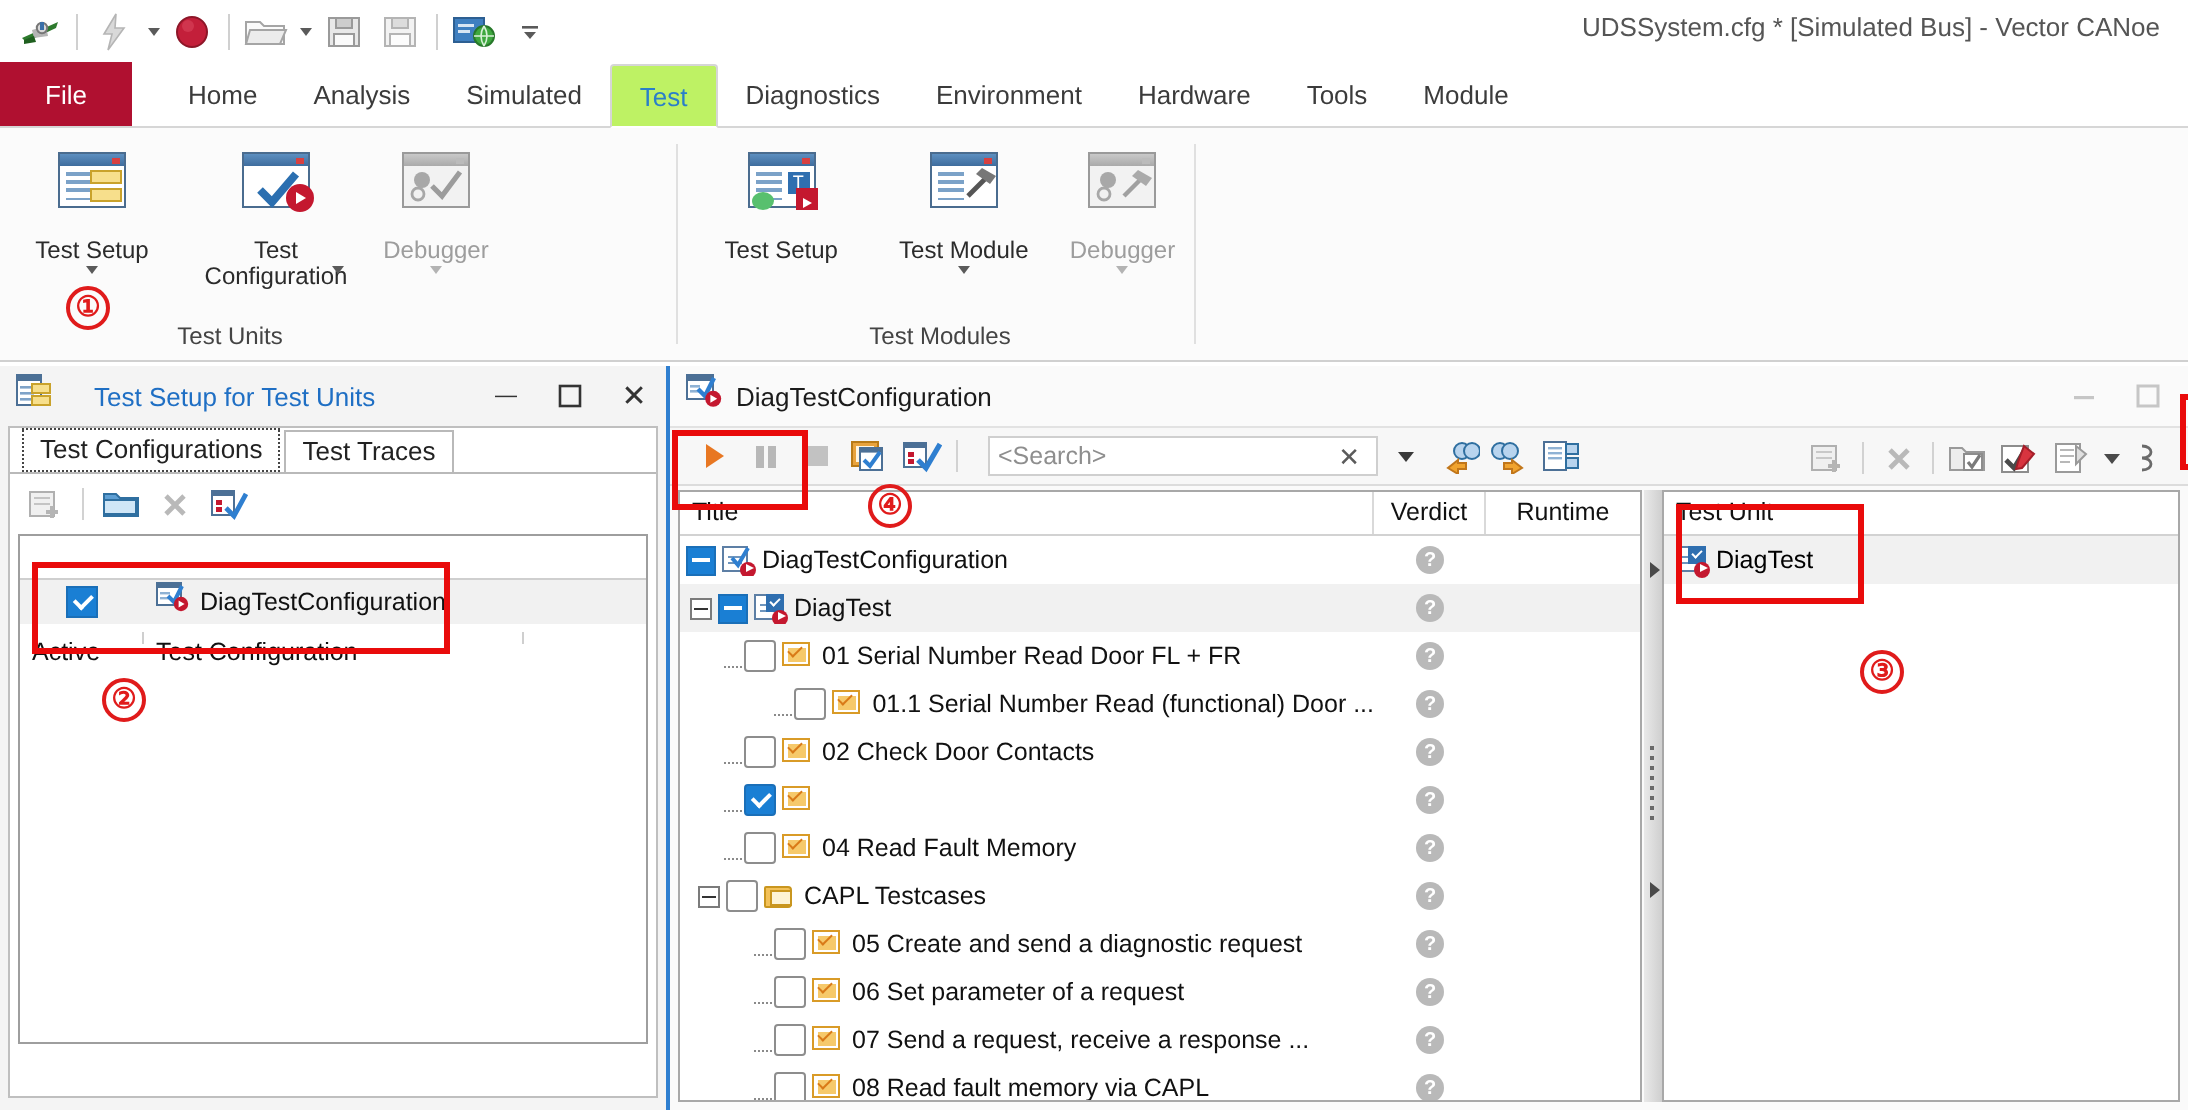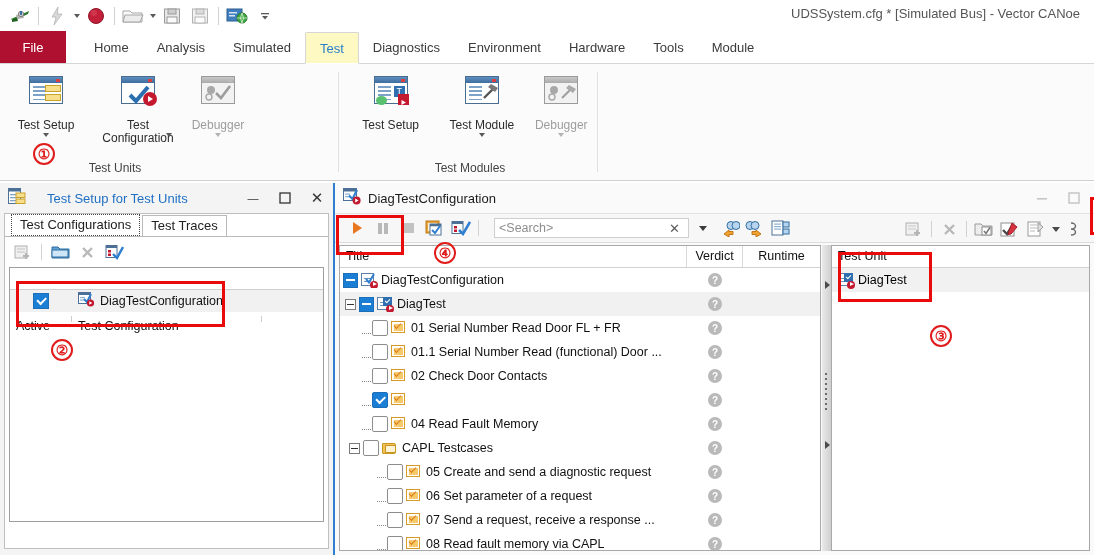--- a/index.html
+++ b/index.html
@@ -44,21 +44,21 @@
   .tab-file {
     width:66px; height:32px; background:#b01030; color:#fff;
     display:flex; align-items:center; justify-content:center;
     font-size:13px;
   }
   .tab {
     height:32px; padding:0 14px; display:flex; align-items:center;
     font-size:13px; color:#3b3b3b; white-space:nowrap;
   }
   .tab.active {
-    color:#2a7fc9; background:#fef9c3;
+    color:#2a7fc9; background:#bef264;
     border-left:1px solid #d6d6d6; border-right:1px solid #d6d6d6;
     border-top:1px solid #d6d6d6;
     border-bottom:1px solid #fff;
     margin-bottom:-1px; border-radius:2px 2px 0 0;
   }
 
   
   .ribbon {
     position:absolute; left:0; top:64px; width:1094px; height:117px;
     background:#fbfbfb; border-bottom:1px solid #d0d0d0;
@@ -772,21 +772,21 @@
               <span class="ck"></span>
             </span>
           <span>01 Serial Number Read Door FL + FR</span>
         </div>
         <div class="tw-verdict">
             <span class="qmark">?</span>
           </div>
       </div>
 
       <div class="tree-row">
-        <div class="tw-title" style="padding-left:22px;">
+        <div class="tw-title" style="padding-left:22px;justify-content:flex-end;">
           <span class="dotline"></span>
           <span class="cb-empty" style="margin-right:3px"></span>
           <span class="tc-ico">
               <span class="bx"></span>
               <span class="ck"></span>
             </span>
           <span>01.1 Serial Number Read (functional) Door ...</span>
         </div>
         <div class="tw-verdict">
             <span class="qmark">?</span>

